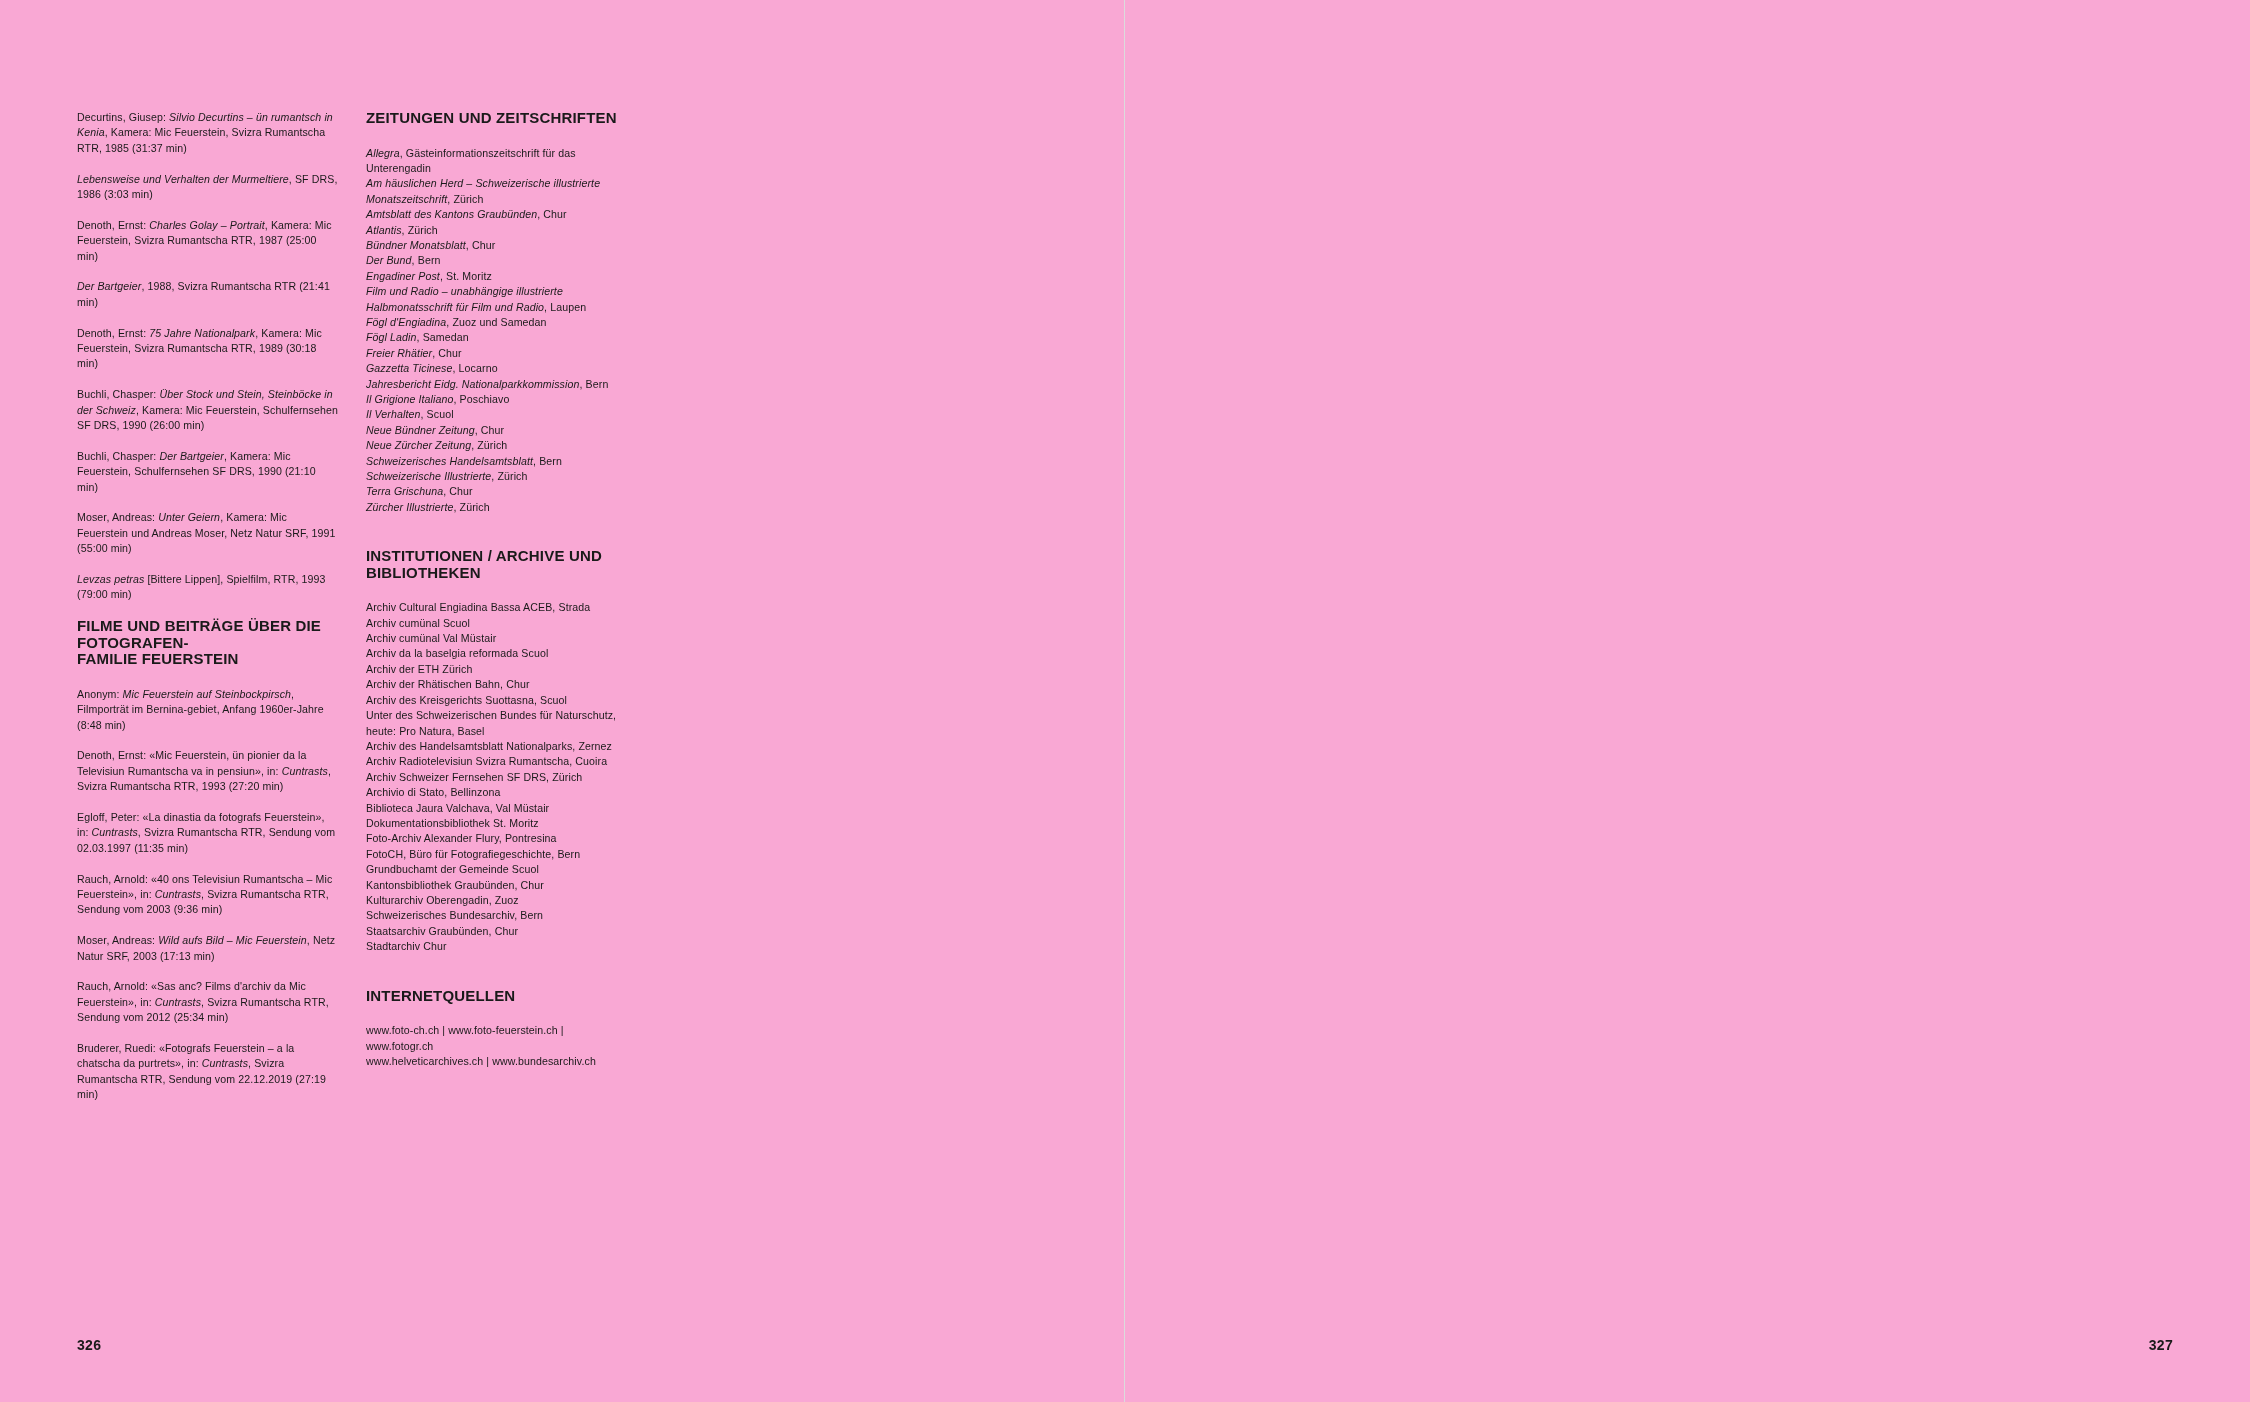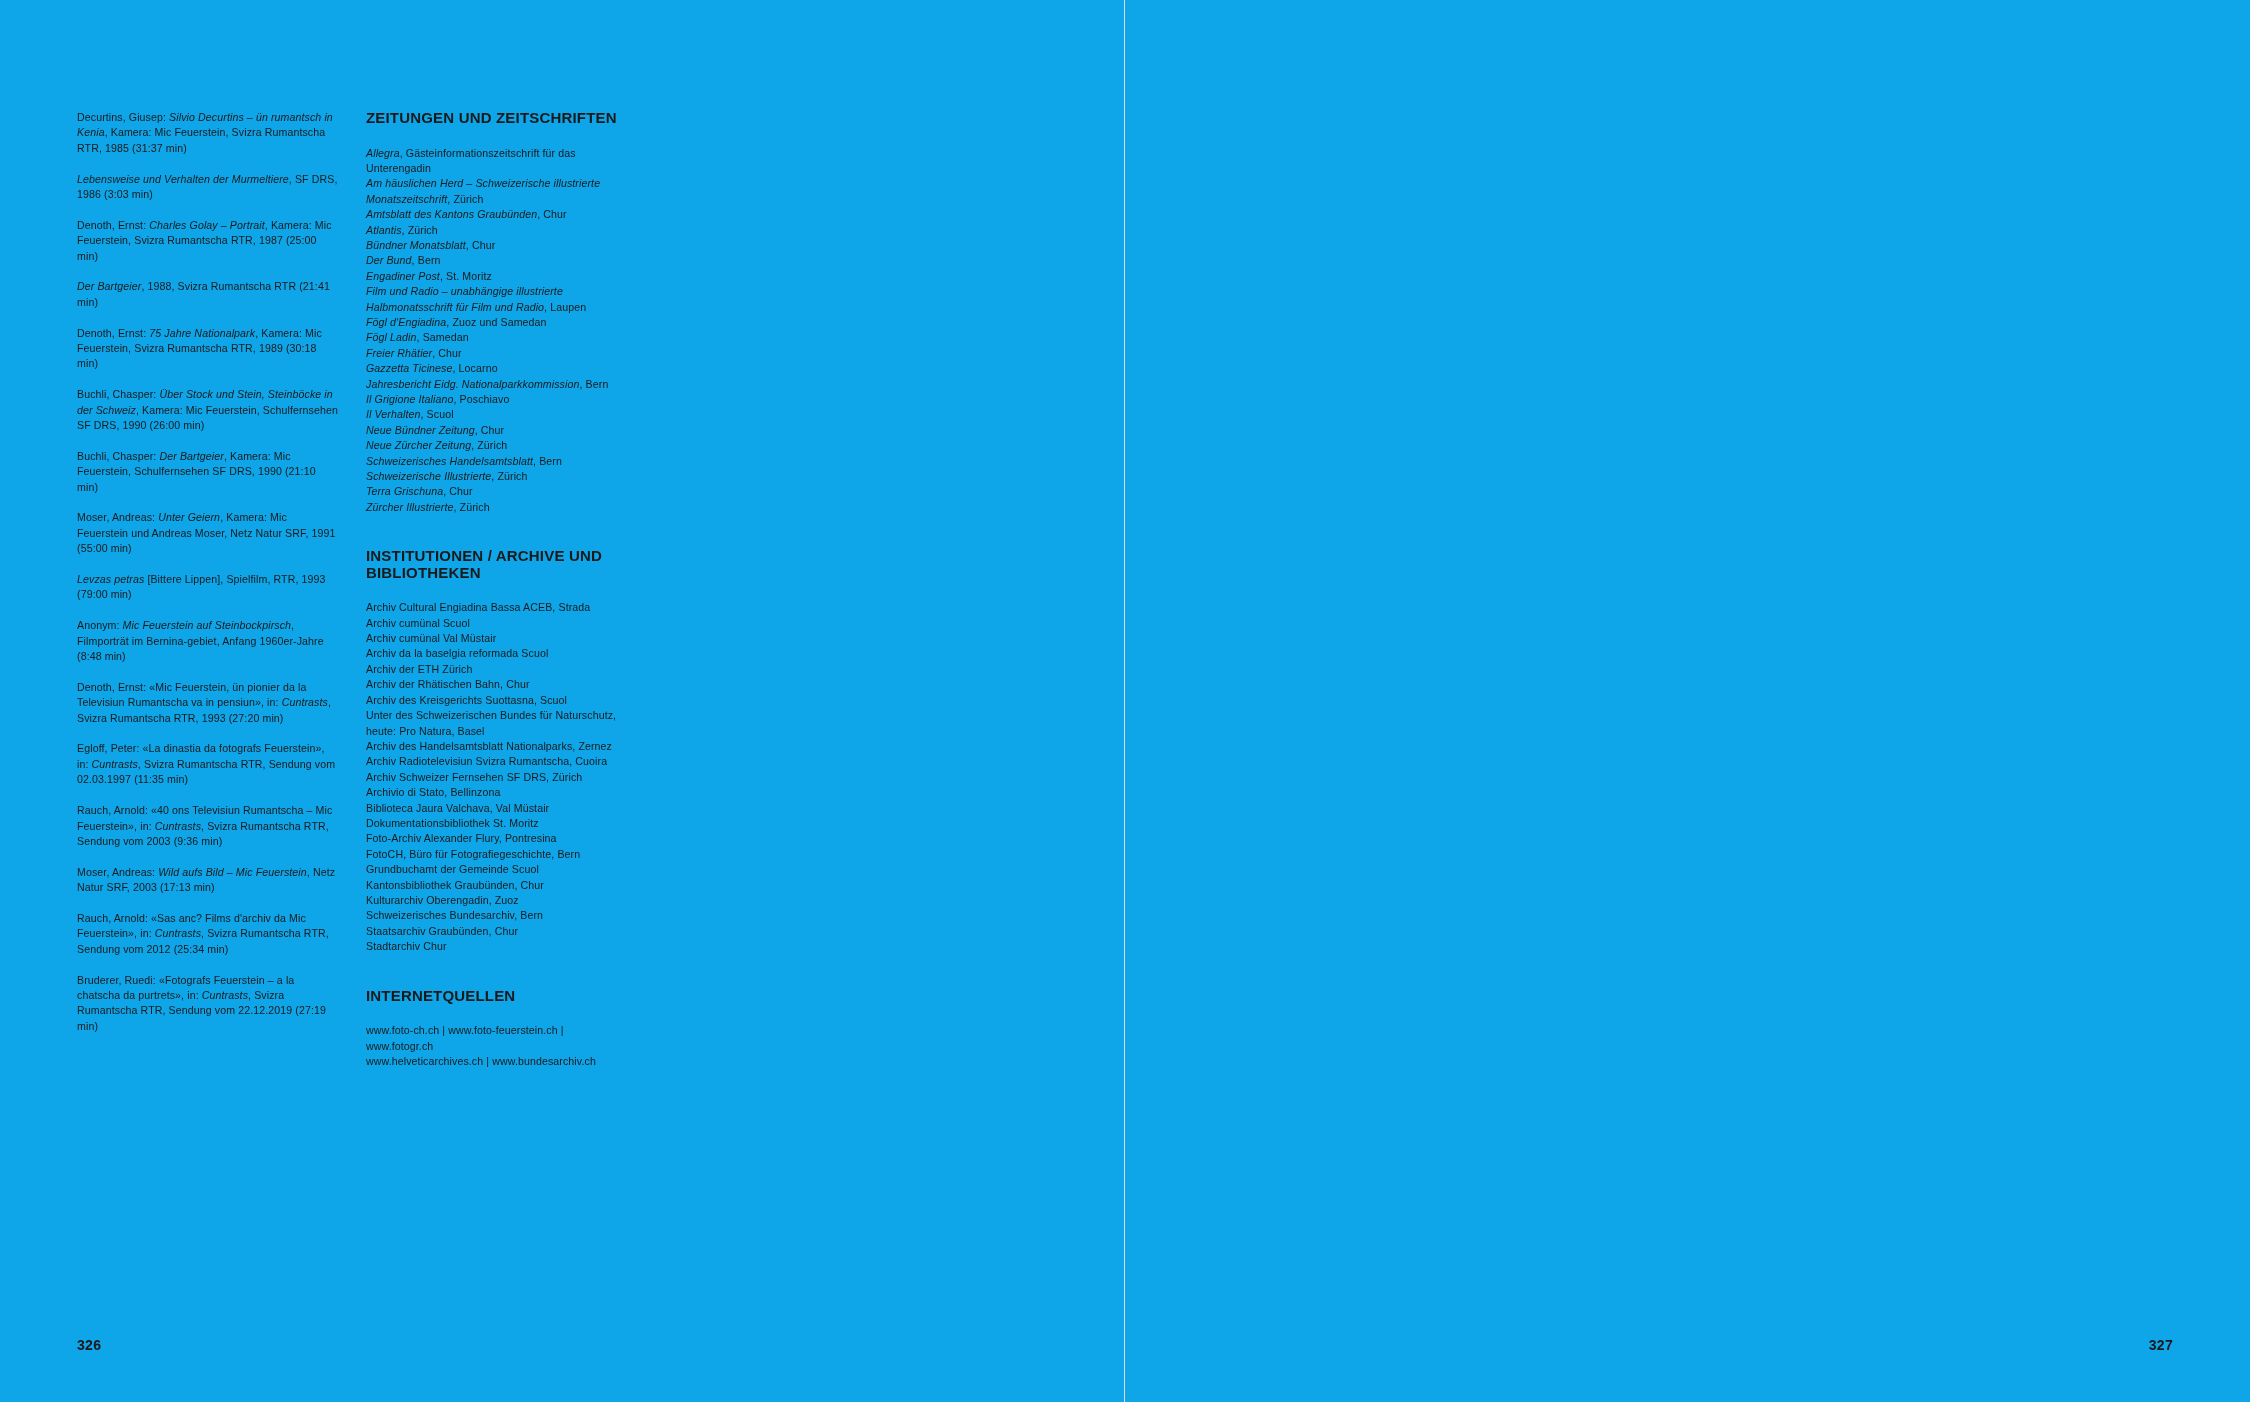--- a/index.html
+++ b/index.html
@@ -5,21 +5,21 @@
   * { margin:0; padding:0; box-sizing:border-box; }
   html,body { width:2250px; height:1402px; }
   body {
     background:#ffffff;
     font-family:"Liberation Sans", sans-serif;
     color:#1a1a1a;
     position:relative;
     overflow:hidden;
   }
   .spread { position:absolute; inset:0; display:flex; }
-  .page { position:relative; height:1402px; background:#0ea5e9; }
+  .page { position:relative; height:1402px; background:#f9a8d4; }
   .page-left { width:1125px; }
   .page-right { width:1125px; }
   .gutter {
     position:absolute; left:1124px; top:0; width:2px; height:1402px;
     background:linear-gradient(to right,#d6d6d6,#ececec);
   }
 
   
   .body-txt {
     font-size:10.6px;
@@ -68,20 +68,21 @@
           <p class="body-txt para">Decurtins, Giusep: <i>Silvio Decurtins – ün rumantsch in Kenia</i>, Kamera: Mic Feuerstein, Svizra Rumantscha RTR, 1985 (31:37 min)</p>
           <p class="body-txt para"><i>Lebensweise und Verhalten der Murmeltiere</i>, SF DRS, 1986 (3:03 min)</p>
           <p class="body-txt para">Denoth, Ernst: <i>Charles Golay – Portrait</i>, Kamera: Mic Feuerstein, Svizra Rumantscha RTR, 1987 (25:00 min)</p>
           <p class="body-txt para"><i>Der Bartgeier</i>, 1988, Svizra Rumantscha RTR (21:41 min)</p>
           <p class="body-txt para">Denoth, Ernst: <i>75 Jahre Nationalpark</i>, Kamera: Mic Feuerstein, Svizra Rumantscha RTR, 1989 (30:18 min)</p>
           <p class="body-txt para">Buchli, Chasper: <i>Über Stock und Stein, Steinböcke in der Schweiz</i>, Kamera: Mic Feuerstein, Schulfernsehen SF DRS, 1990 (26:00 min)</p>
           <p class="body-txt para">Buchli, Chasper: <i>Der Bartgeier</i>, Kamera: Mic Feuerstein, Schulfernsehen SF DRS, 1990 (21:10 min)</p>
           <p class="body-txt para">Moser, Andreas: <i>Unter Geiern</i>, Kamera: Mic Feuerstein und Andreas Moser, Netz Natur SRF, 1991 (55:00 min)</p>
           <p class="body-txt para"><i>Levzas petras</i> [Bittere Lippen], Spielfilm, RTR, 1993 (79:00 min)</p>
         </div>
+      <div class="sec-head" id="lp-c1-heading">FILME UND BEITRÄGE ÜBER DIE FOTOGRAFEN-<br>FAMILIE FEUERSTEIN</div>
       <div id="lp-c1-entries2">
           <p class="body-txt para">Anonym: <i>Mic Feuerstein auf Steinbockpirsch</i>, Filmporträt im Bernina-gebiet, Anfang 1960er-Jahre (8:48 min)</p>
           <p class="body-txt para">Denoth, Ernst: «Mic Feuerstein, ün pionier da la Televisiun Rumantscha va in pensiun», in: <i>Cuntrasts</i>, Svizra Rumantscha RTR, 1993 (27:20 min)</p>
           <p class="body-txt para">Egloff, Peter: «La dinastia da fotografs Feuerstein», in: <i>Cuntrasts</i>, Svizra Rumantscha RTR, Sendung vom 02.03.1997 (11:35 min)</p>
           <p class="body-txt para">Rauch, Arnold: «40 ons Televisiun Rumantscha – Mic Feuerstein», in: <i>Cuntrasts</i>, Svizra Rumantscha RTR, Sendung vom 2003 (9:36 min)</p>
           <p class="body-txt para">Moser, Andreas: <i>Wild aufs Bild – Mic Feuerstein</i>, Netz Natur SRF, 2003 (17:13 min)</p>
           <p class="body-txt para">Rauch, Arnold: «Sas anc? Films d'archiv da Mic Feuerstein», in: <i>Cuntrasts</i>, Svizra Rumantscha RTR, Sendung vom 2012 (25:34 min)</p>
           <p class="body-txt para">Bruderer, Ruedi: «Fotografs Feuerstein – a la chatscha da purtrets», in: <i>Cuntrasts</i>, Svizra Rumantscha RTR, Sendung vom 22.12.2019  (27:19 min)</p>
         </div>
     </div>

